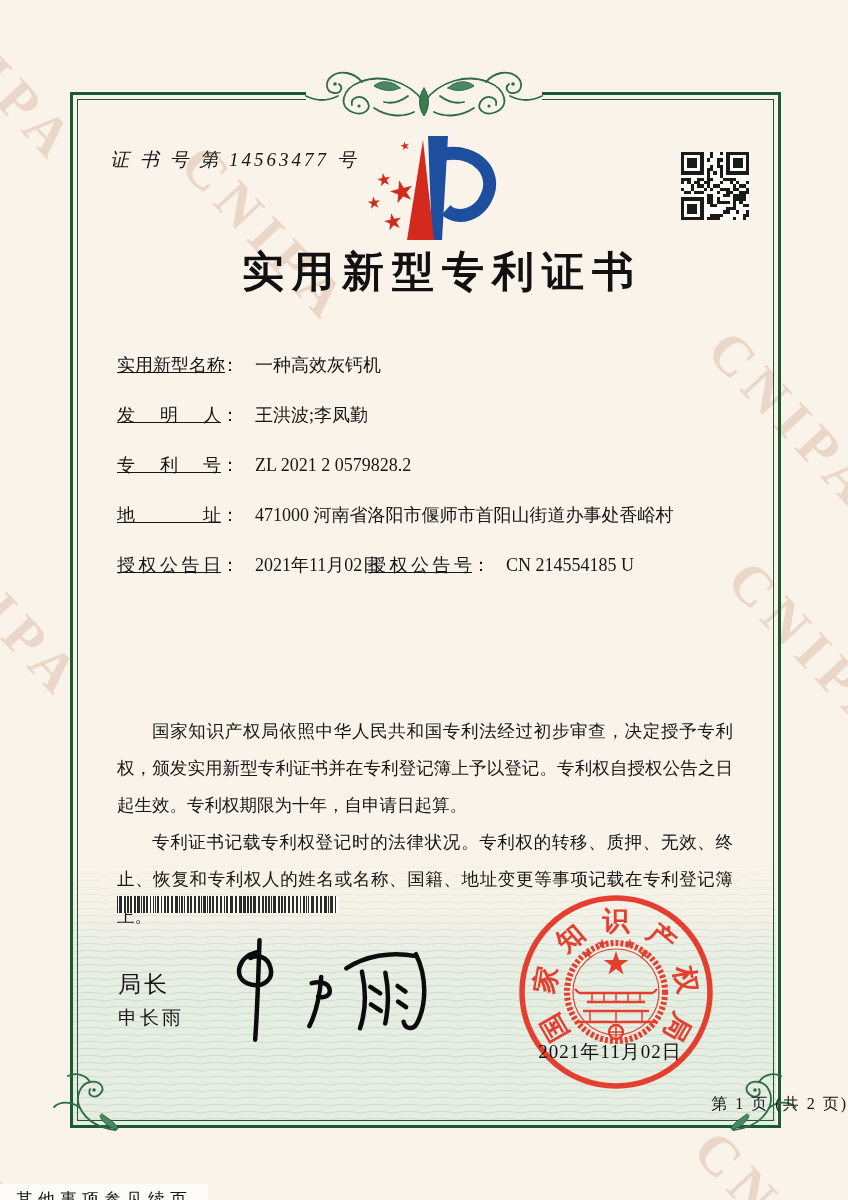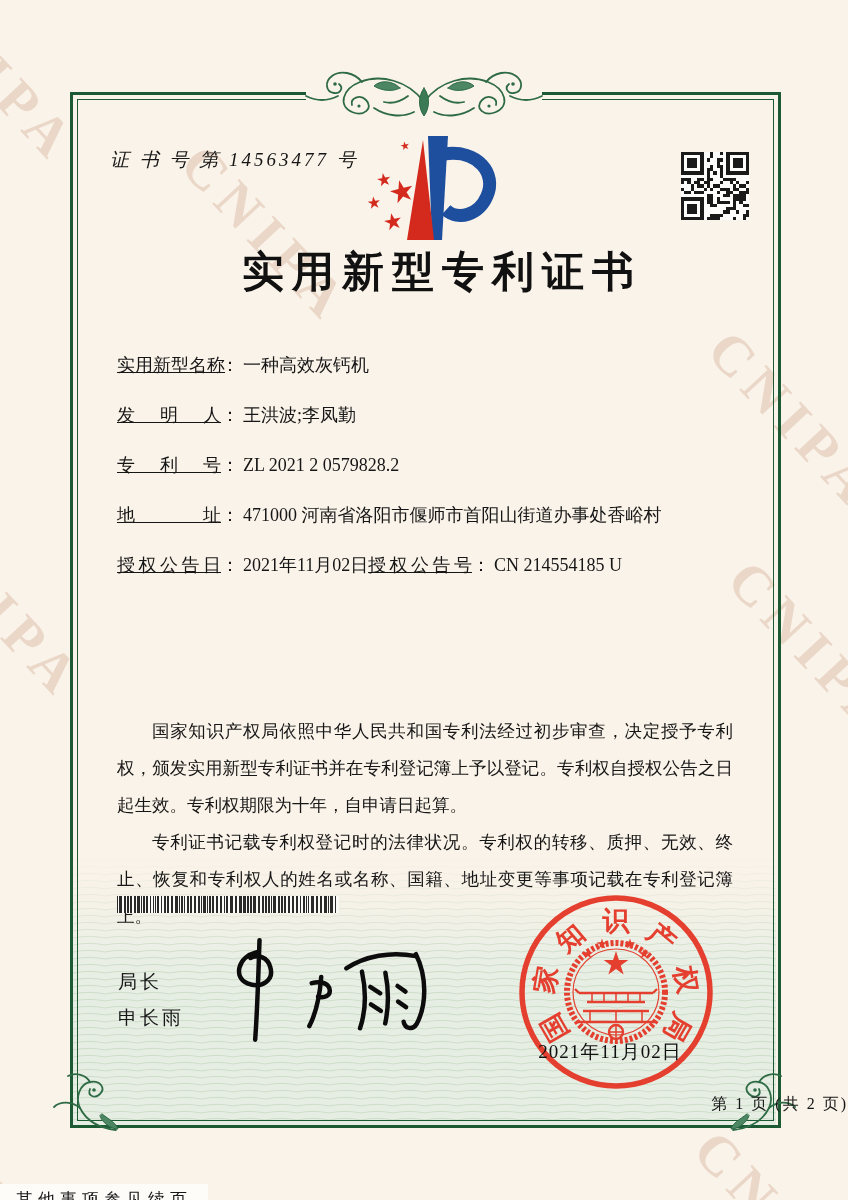--- a/index.html
+++ b/index.html
@@ -26,27 +26,27 @@
   
   .content{position:absolute;left:0;top:0;width:100%;height:100%;z-index:5;}
   .cert-number{position:absolute;left:110px;top:147px;font-size:19px;letter-spacing:3px;font-style:italic;}
   .logo{position:absolute;left:352px;top:134px;}
   .qr{position:absolute;left:681px;top:152px;}
   .title{position:absolute;left:0;right:0;top:244px;text-align:center;
          font-size:42px;font-weight:700;letter-spacing:8px;color:#111;padding-left:36px;}
   .fields{position:absolute;left:117px;top:353px;width:616px;font-size:18px;}
   .frow{height:50px;line-height:24px;position:relative;white-space:nowrap;}
   .flabel{display:inline-block;width:104px;text-align:justify;text-align-last:justify;vertical-align:top;text-decoration:underline;}
-  .fvalue{margin-left:4px;font-family:Liberation Serif, serif;}
+  .fvalue{margin-left:16px;font-family:Liberation Serif, serif;}
   .fgroup2{position:absolute;left:251px;top:0;}
   .body-text{position:absolute;left:117px;top:713px;width:616px;font-size:17.5px;
              line-height:37px;text-align:justify;}
   .body-text p{margin:0;text-indent:2em;}
   .barcode{position:absolute;left:117px;top:896px;}
-  .signer-title{position:absolute;left:118px;top:969px;font-size:19px;letter-spacing:3px;}
+  .signer-title{position:absolute;left:118px;top:969px;font-size:23px;letter-spacing:3px;}
   .signer-name{position:absolute;left:118px;top:1005px;font-size:19px;letter-spacing:3px;}
   .signature{position:absolute;left:218px;top:932px;transform:rotate(-2deg);}
   .seal{position:absolute;left:516px;top:892px;}
   .seal-date{position:absolute;left:500px;top:1039px;width:220px;text-align:center;
              font-size:19px;letter-spacing:1px;color:#101010;z-index:6;}
   .page-footer{position:absolute;left:0;right:0;top:1094px;text-align:right;
                font-size:16px;letter-spacing:2px;}
   .bottom-note-wrap{position:absolute;left:0;right:0;top:1184px;font-family:Liberation Serif, serif;}
   .bottom-note{display:inline-block;background:#fefcf8;padding:4px 16px;
                font-size:17px;letter-spacing:5px;}

